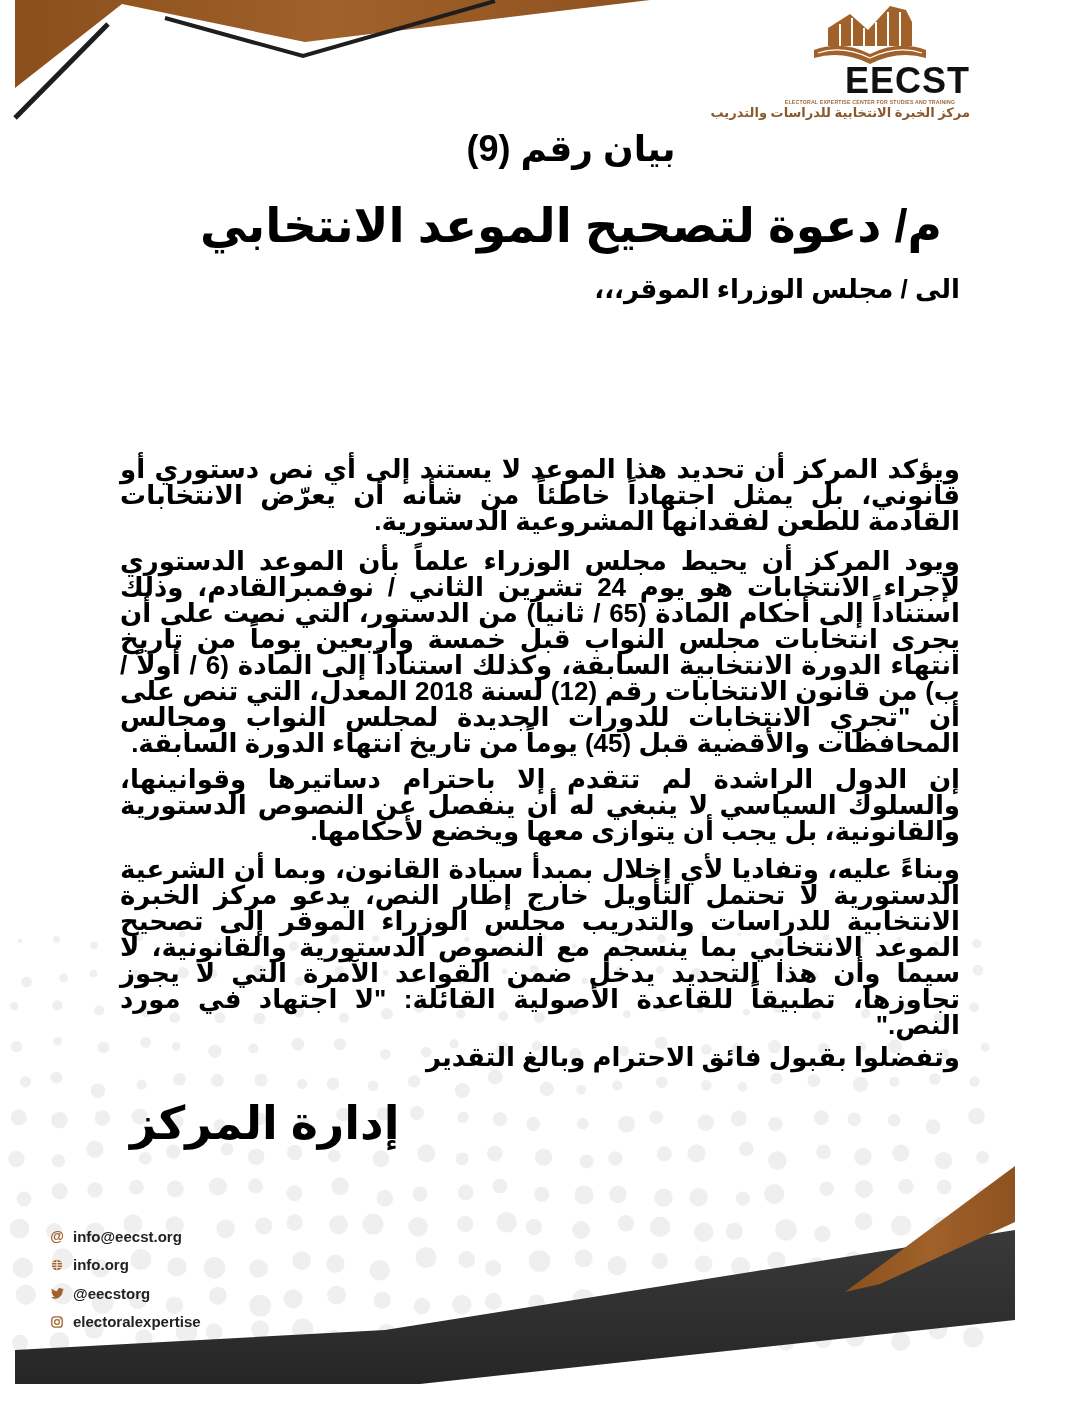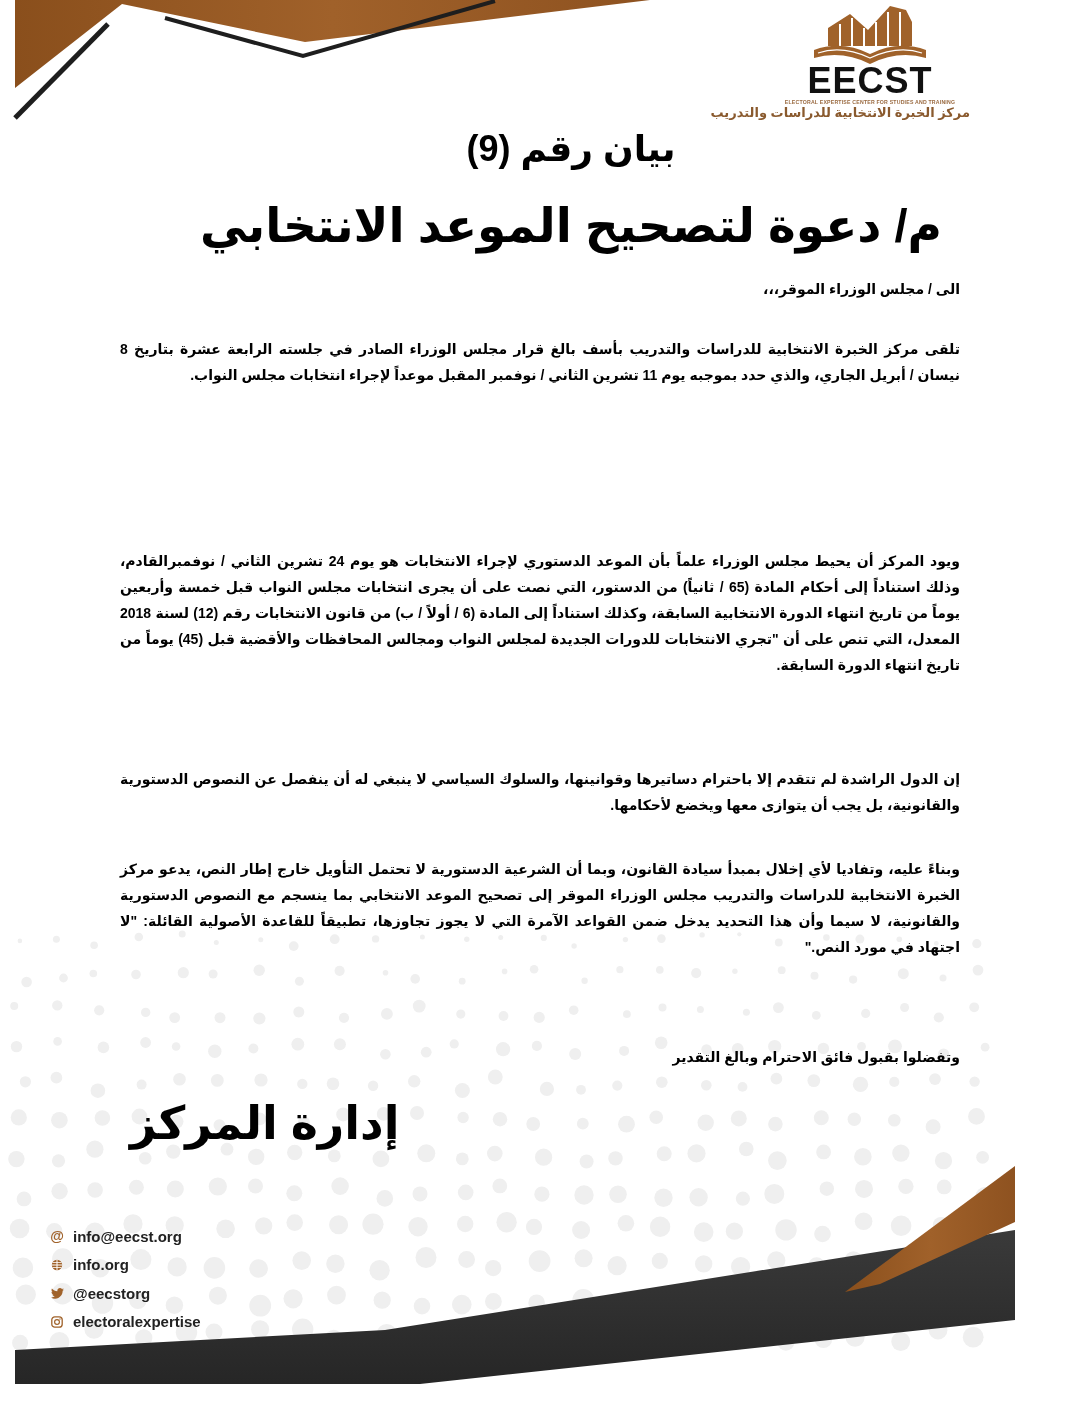--- a/index.html
+++ b/index.html
@@ -5,30 +5,30 @@
   html, body { margin: 0; padding: 0; background: #ffffff; }
   body { width: 1088px; height: 1408px; position: relative; overflow: hidden;
          font-family: "Liberation Sans", "DejaVu Sans", sans-serif; color: #000; }
   .page { position: absolute; left: 0; top: 0; width: 1088px; height: 1408px; }
   .deco { position: absolute; left: 0; top: 0; }
   .dots { position: absolute; left: 0; top: 0; }
 
   .logo { position: absolute; left: 770px; top: 0; width: 200px; height: 126px; text-align: center; }
   .logo svg { display: block; margin: 0 auto; }
   .logo-text { font-family: "Liberation Sans", sans-serif; font-weight: bold; font-size: 36px; letter-spacing: 1px;
-               color: #111; line-height: 34px; margin-top: -2px; }
+               color: #111; line-height: 34px; margin-top: -2px; text-align: right; }
   .logo-sub-en { font-size: 5.2px; font-weight: bold; color: #9a6a40; letter-spacing: 0.2px; line-height: 8px; white-space: nowrap; }
   .logo-sub-ar { font-size: 13px; font-weight: bold; color: #8a5a2e; line-height: 14px; direction: rtl; white-space: nowrap; }
 
   .title { position: absolute; left: 0; width: 1088px; text-align: center; direction: rtl; font-weight: bold; margin-left: 27px; }
   .title-1 { top: 128px; font-size: 36px; }
   .title-2 { top: 198px; font-size: 47px; }
 
   .body { position: absolute; left: 120px; width: 840px; direction: rtl; text-align: justify;
-          font-weight: bold; font-size: 14px; line-height: 26px; }
+          font-weight: bold; font-size: 26px; line-height: 26px; }
   .body p { margin: 0; text-align-last: right; }
   .addressee { top: 276px; }
   .p1 { top: 336px; }
   .p2 { top: 456px; }
   .p3 { top: 548px; }
   .p4 { top: 766px; }
   .p5 { top: 856px; }
   .closing { top: 1044px; }
   .signature { position: absolute; left: 130px; top: 1096px; direction: rtl; font-weight: bold; font-size: 46px; }
 
@@ -384,22 +384,22 @@
     <div class="logo-sub-en">ELECTORAL EXPERTISE CENTER FOR STUDIES AND TRAINING</div>
     <div class="logo-sub-ar">مركز الخبرة الانتخابية للدراسات والتدريب</div>
   </div>
 
   <div class="title title-1">بيان رقم (9)</div>
   <div class="title title-2">م/ دعوة لتصحيح الموعد الانتخابي</div>
 
   <div class="body addressee">
     <p>الى / مجلس الوزراء الموقر،،،</p>
   </div>
-  <div class="body p1">
-    <p>تلقى مركز الخبرة الانتخابية للدراسات والتدريب بأسف بالغ قرار مجلس الوزراء الصادر في جلسته الرابعة عشرة بتاريخ 8 نيسان / أبريل الجاري، والذي حدد بموجبه يوم 11 تشرين الثاني / نوفمبر المقبل موعداً لإجراء انتخابات مجلس النواب.</p>
+  <div class="body p2">
+    <p>ويؤكد المركز أن تحديد هذا الموعد لا يستند إلى أي نص دستوري أو قانوني، بل يمثل اجتهاداً خاطئاً من شأنه أن يعرّض الانتخابات القادمة للطعن لفقدانها المشروعية الدستورية.</p>
   </div>
   <div class="body p3">
     <p>ويود المركز أن يحيط مجلس الوزراء علماً بأن الموعد الدستوري لإجراء الانتخابات هو يوم 24 تشرين الثاني / نوفمبرالقادم، وذلك استناداً إلى أحكام المادة (65 / ثانياً) من الدستور، التي نصت على أن يجرى انتخابات مجلس النواب قبل خمسة وأربعين يوماً من تاريخ انتهاء الدورة الانتخابية السابقة، وكذلك استناداً إلى المادة (6 / أولاً / ب) من قانون الانتخابات رقم (12) لسنة 2018 المعدل، التي تنص على أن "تجري الانتخابات للدورات الجديدة لمجلس النواب ومجالس المحافظات والأقضية قبل (45) يوماً من تاريخ انتهاء الدورة السابقة.</p>
   </div>
   <div class="body p4">
     <p>إن الدول الراشدة لم تتقدم إلا باحترام دساتيرها وقوانينها، والسلوك السياسي لا ينبغي له أن ينفصل عن النصوص الدستورية والقانونية، بل يجب أن يتوازى معها ويخضع لأحكامها.</p>
   </div>
   <div class="body closing">
     <p>وتفضلوا بقبول فائق الاحترام وبالغ التقدير</p>
   </div>

